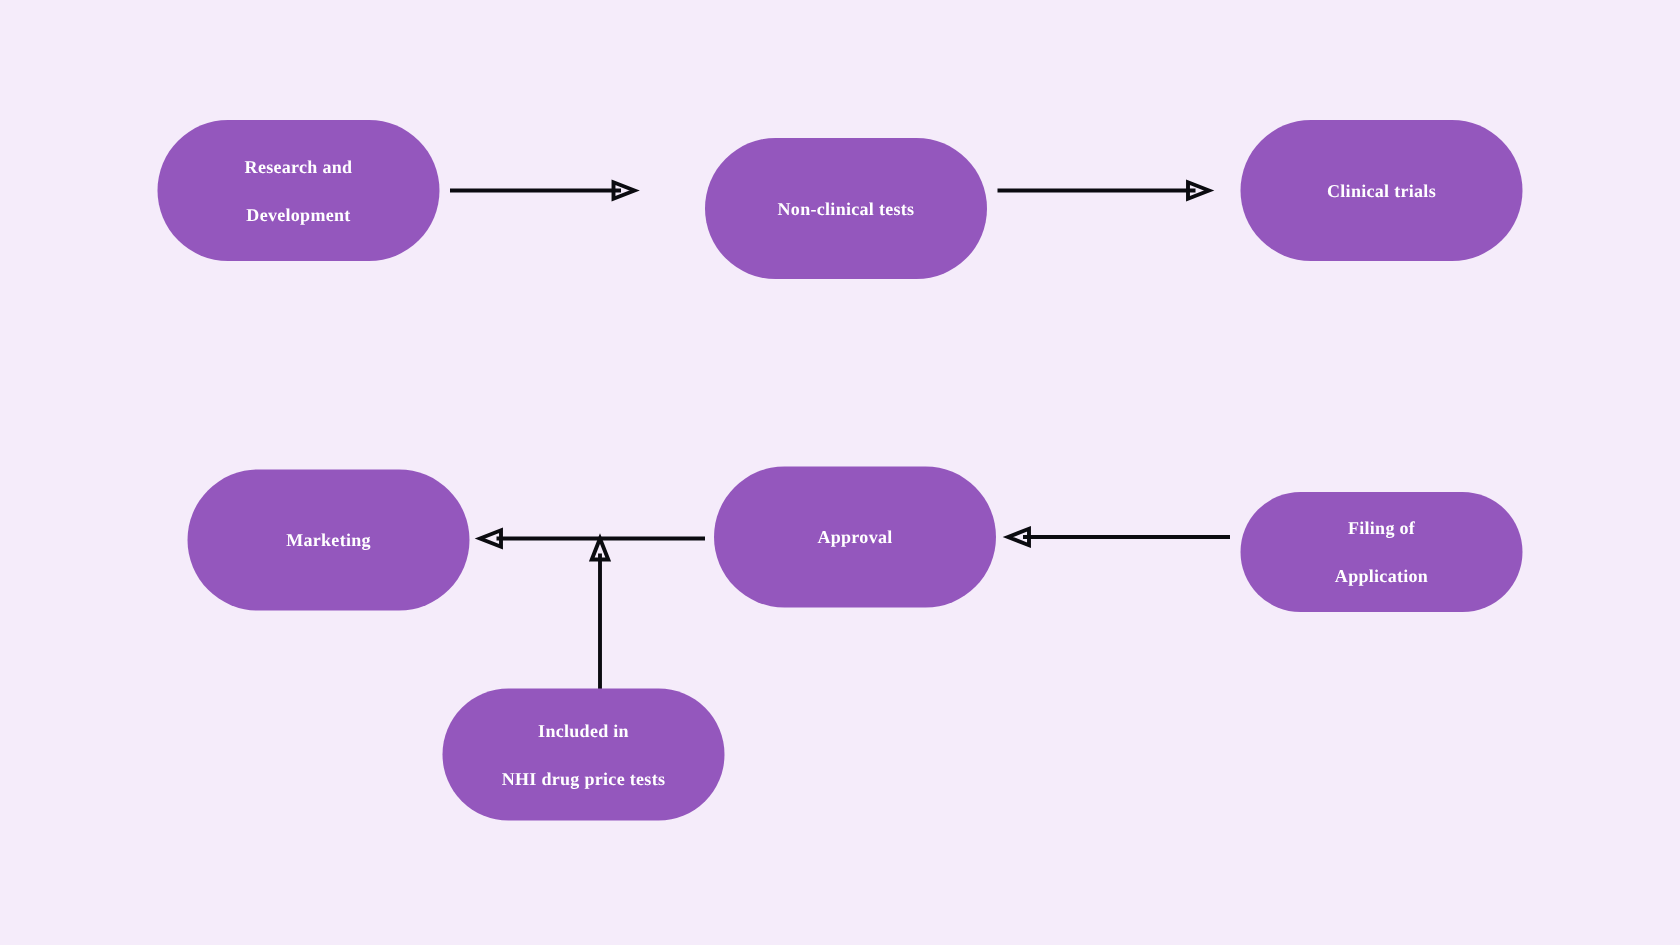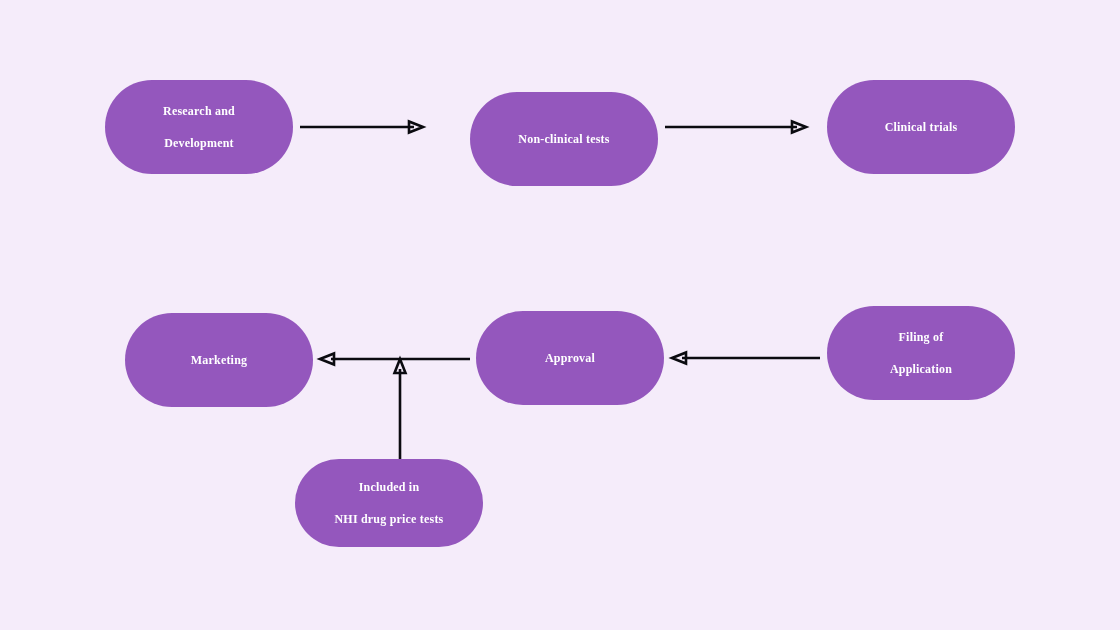--- a/index.html
+++ b/index.html
@@ -91,19 +91,19 @@
 Development</div>
 
   <div class="node" style="left:470px; top:80px; width:188px; height:94px;margin-top:12px;">Non-clinical tests</div>
 
   <div class="node" style="left:827px; top:80px; width:188px; height:94px;">Clinical trials</div>
 
   <div class="node" style="left:476px; top:311px; width:188px; height:94px;">Approval</div>
 
   <div class="node" style="left:125px; top:313px; width:188px; height:94px;">Marketing</div>
 
-  <div class="node" style="left:827px; top:306px; width:188px; height:94px;">Filing of
+  <div class="node" style="left:827px; top:328px; width:188px; height:80px;">Filing of
 Application</div>
 
   <div class="node" style="left:295px; top:459px; width:188px; height:88px; border-radius:44px;">Included in
 NHI drug price tests</div>
 
 </div>
 
 </body></html>

